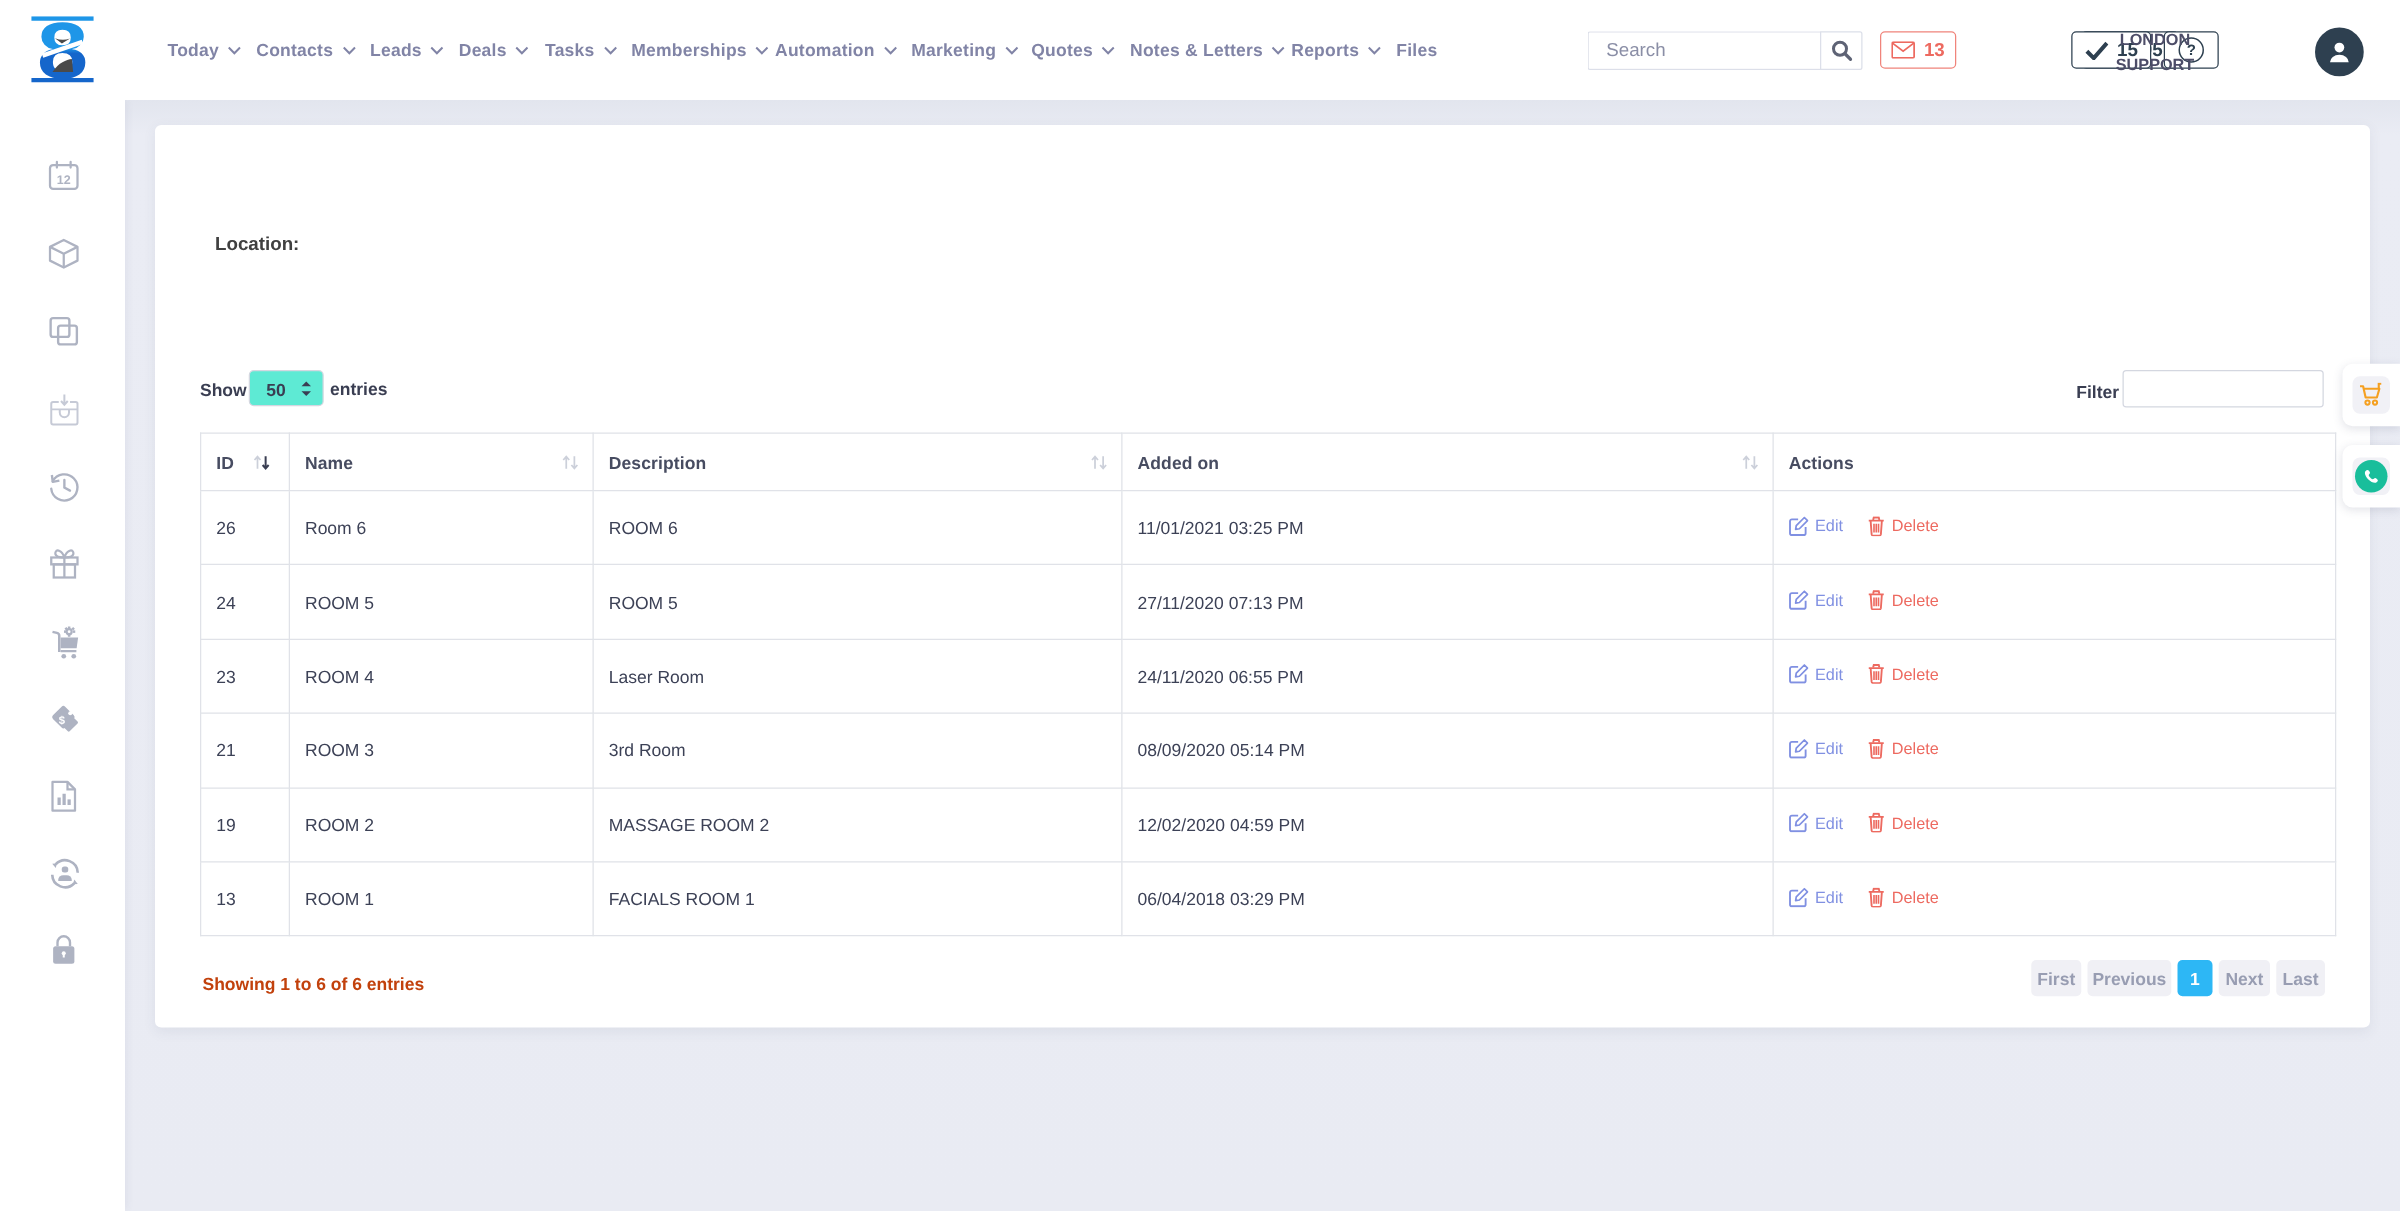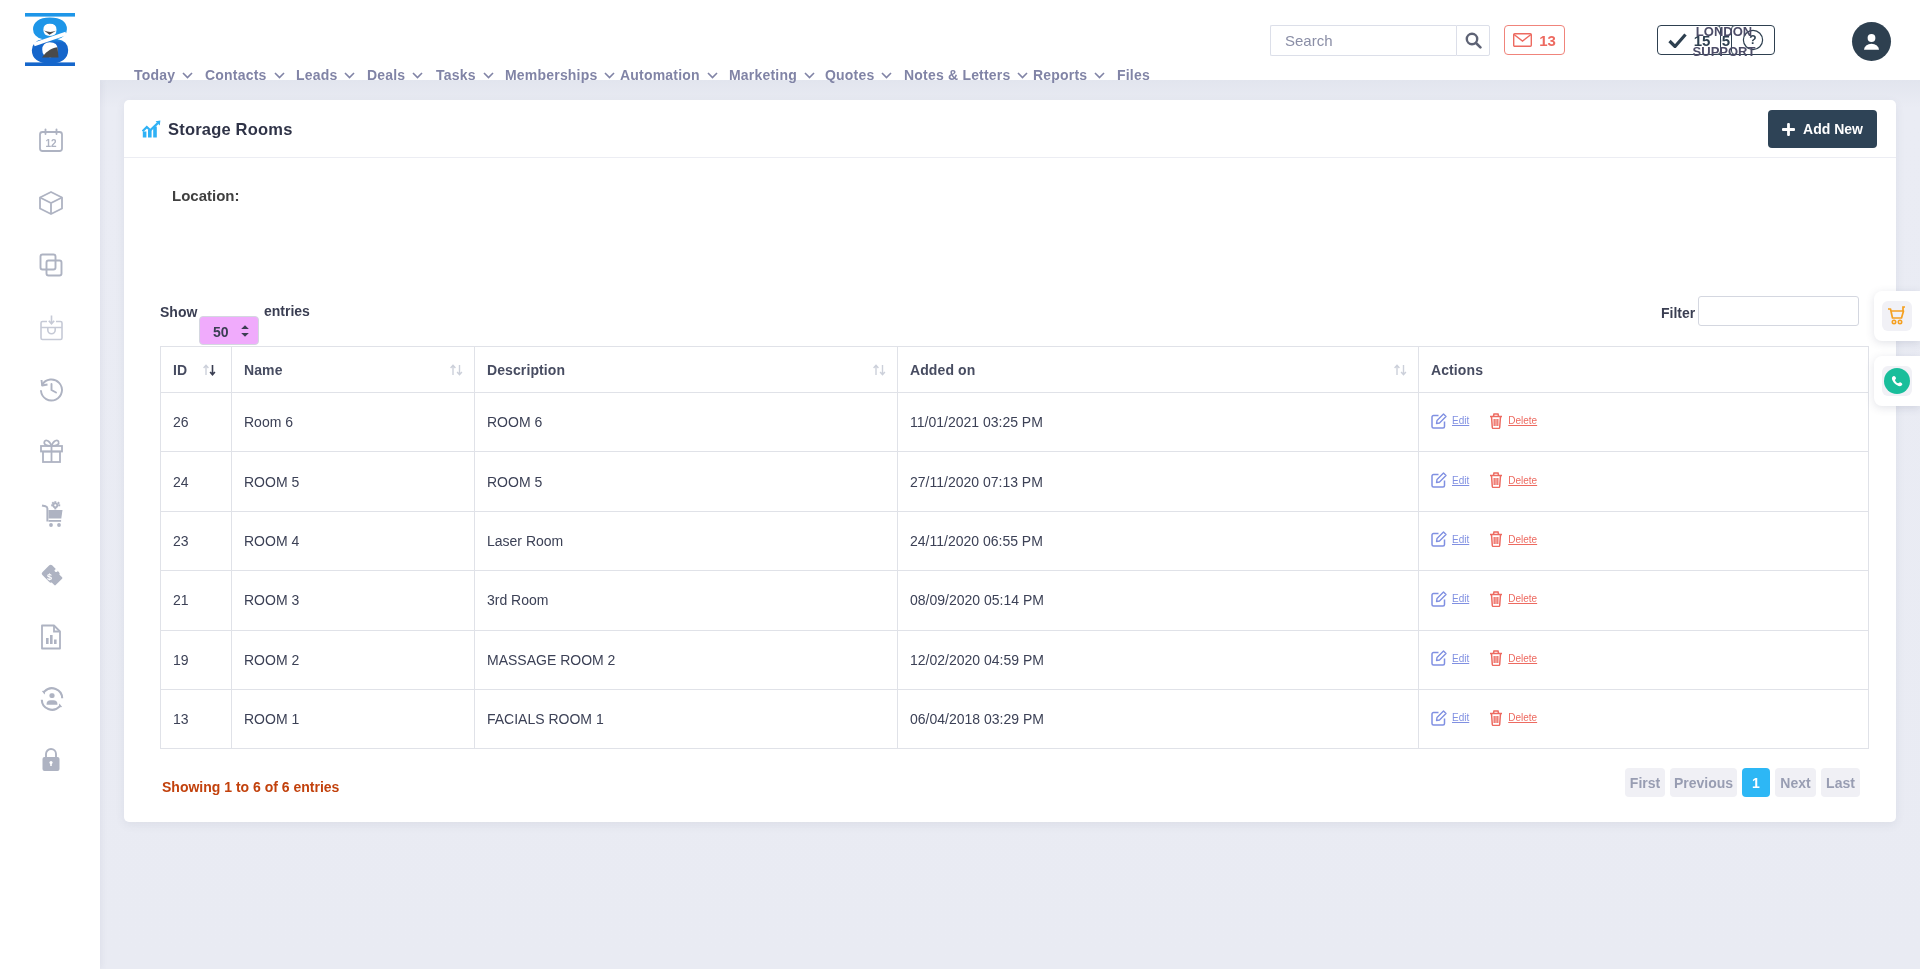--- a/index.html
+++ b/index.html
@@ -3,21 +3,21 @@
 <meta charset="utf-8">
 <style>
 * { margin:0; padding:0; box-sizing:border-box; }
 html,body { width:1920px; height:969px; overflow:hidden; }
 body { font-family:"Liberation Sans", sans-serif; background:#eaecf4; position:relative; }
 .topbar { position:absolute; left:0; top:0; width:1920px; height:80px; background:#fff; z-index:5; }
 .sidebar { position:absolute; left:0; top:80px; width:100px; height:889px; background:#fff; z-index:4; box-shadow:2px 0 6px rgba(60,70,100,0.06); }
 .contentbg { position:absolute; left:100px; top:80px; width:1820px; height:889px; background:linear-gradient(180deg,#e2e5ee 0%, #eaecf4 28px, #e9ebf3 100%); }
 .logo { position:absolute; left:25px; top:13px; }
 .nav { position:absolute; top:0; height:80px; }
-.nav span.item { position:absolute; top:32px; font-size:14px; color:#8184a6; font-weight:bold; letter-spacing:0.2px; white-space:nowrap;margin-top:35px; }
+.nav span.item { position:absolute; top:32px; font-size:14px; color:#8184a6; font-weight:bold; letter-spacing:0.2px; white-space:nowrap; }
 .nav span.item svg { margin-left:7px; margin-bottom:1px; }
 
 .searchgroup { position:absolute; left:1270px; top:25px; width:220px; height:33px; }
 .searchgroup input { position:absolute; left:0; top:0; width:186px; height:31px; border:1px solid #dcdfe9; border-right:none; border-radius:2px 0 0 2px; padding-left:14px; font-size:15px; color:#8a8ea6; font-family:"Liberation Sans",sans-serif; outline:none; }
 .searchgroup input::placeholder { color:#8a8ea6; }
 .searchbtn { position:absolute; left:186px; top:0; width:34px; height:31px; border:1px solid #dcdfe9; background:#fff; border-radius:0 2px 2px 0; display:flex; align-items:center; justify-content:center; }
 .tbtn { position:absolute; top:25px; height:30px; border-radius:4px; display:flex; align-items:center; justify-content:center; font-size:15px; font-weight:bold; background:#fff; }
 .tbtn.mail { left:1504px; width:61px; border:1px solid #f0847b; color:#ed6a60; gap:7px; }
 .tbtn.phone { left:1665px; width:78px; border:1px solid #2e4050; color:#2e4050; gap:6px; }
 .tbtn.check { left:1657px; width:64px; border:1px solid #2e4050; color:#2e4050; gap:7px; }
@@ -31,38 +31,38 @@
 .cardhead { position:absolute; left:0; top:0; width:100%; height:58px; border-bottom:1px solid #ecedf3; }
 .cardtitle { position:absolute; left:44px; top:20px; font-size:16.5px; font-weight:bold; color:#2f3347; letter-spacing:0.2px; }
 .titleicon { position:absolute; left:18px; top:20px; }
 .addnew { position:absolute; right:19px; top:10px; width:109px; height:38px; background:#2e4356; border-radius:4px; color:#fff; font-size:14px; font-weight:bold; display:flex; align-items:center; justify-content:center; gap:8px; }
 .loclabel { position:absolute; left:48px; top:87px; font-size:15px; font-weight:bold; color:#404040; }
 .locselect { position:absolute; left:48px; top:112px; width:403px; height:35px; border:1px solid #d4d7e0; border-radius:5px; background:#fff; }
 .locselect .val { position:absolute; left:19px; top:9px; font-size:15px; font-weight:bold; color:#3a3e52; letter-spacing:0.3px; }
 .showrow { position:absolute; left:0; top:196px; width:100%; height:30px; }
 .lbl { font-size:14px; font-weight:bold; color:#3a3e52; }
 .show-lbl { position:absolute; left:36px; top:8px; }
-.show-select { position:absolute; left:75px; top:0; width:60px; height:29px; border:1px solid #d4d7e0; border-radius:4px; background:#f0abfc;margin-top:20px; }
+.show-select { position:absolute; left:75px; top:0; width:60px; height:29px; border:1px solid #d4d7e0; border-radius:4px; background:#5eead4; }
 .show-select .val { position:absolute; left:13px; top:7px; font-size:14px; font-weight:bold; color:#3a3e52; }
 .entries-lbl { position:absolute; left:140px; top:7px; }
 .filter-lbl { position:absolute; left:1537px; top:9px; }
 .filter-input { position:absolute; left:1574px; top:0; width:161px; height:30px; border:1px solid #d4d7e0; border-radius:3px; background:#fff; }
 
 .tbl { position:absolute; left:36px; top:246px; width:1698px; border-collapse:collapse; table-layout:fixed; }
 .tbl th, .tbl td { border:1px solid #e0e2e8; font-size:14px; color:#3c4156; text-align:left; padding-left:12px; font-weight:normal; position:relative; }
 .tbl th { height:46px; font-weight:bold; color:#474c61; letter-spacing:0.1px; }
 .tbl td { height:59.4px; }
 .c-id { width:71px; }
 .c-name { width:243px; }
 .c-desc { width:423px; }
 .c-added { width:521px; }
 .c-act { width:450px; }
 .sorticons { position:absolute; right:10px; top:16px; }
 .sorticons.idsort { left:41px; right:auto; }
-.actlink { display:inline-flex; align-items:center; gap:5px; font-size:10px;text-decoration:underline; }
+.actlink { display:inline-flex; align-items:center; gap:5px; font-size:13px; }
 .edit { color:#8090e2; margin-right:20px; }
 .del { color:#ed6a60; }
 .showing { position:absolute; left:38px; top:679px; font-size:14px; font-weight:bold; color:#c2410c; }
 .pager { position:absolute; right:36px; top:668px; height:29px; display:flex; gap:5px; }
 .pbtn { height:29px; border-radius:4px; background:#f0f0f5; color:#989db2; font-size:14px; font-weight:bold; display:flex; align-items:center; justify-content:center; }
 .pbtn.first { width:40px; } .pbtn.prev { width:67px; } .pbtn.page { width:28px; background:#2db7f5; color:#fff; } .pbtn.next { width:41px; } .pbtn.last { width:39px; }
 
 .floatbtn { position:absolute; width:46px; height:50px; background:#fff; border-radius:8px 0 0 8px; box-shadow:0 2px 8px rgba(60,70,100,0.15); z-index:6; }
 .floatbtn .inner { position:absolute; left:8px; top:10px; width:30px; height:30px; border-radius:6px; background:#f1f1f6; display:flex; align-items:center; justify-content:center; }
 .fb1 { left:1874px; top:291px; }
@@ -240,37 +240,20 @@
       </svg></div>
     <div class="sicon" style="top:667px"><svg width="26" height="28" viewBox="0 0 26 28">
         <path d="M8 10 V7 a5 5 0 0 1 10 0 v3" fill="none" stroke="#aeb3c2" stroke-width="1.9"></path>
         <rect x="4.5" y="10" width="17" height="14" rx="2" fill="#aeb3c2"></rect>
         <circle cx="13" cy="15.5" r="1.6" fill="#fff"></circle>
         <rect x="12.2" y="15.5" width="1.6" height="3.5" fill="#fff"></rect>
       </svg></div>
   </div>
 
 <div class="card">
-  <div class="cardhead">
-    <svg class="titleicon" width="19" height="18" viewBox="0 0 19 18">
-      <rect x="0.8" y="11.5" width="3.6" height="6" fill="#2fb1f5"></rect>
-      <rect x="6" y="10" width="3.6" height="7.5" fill="#2fb1f5"></rect>
-      <rect x="11.2" y="6.5" width="3.6" height="11" fill="#2fb1f5"></rect>
-      <path d="M0.6 11.3 L4.8 7 L8.3 10.3 L15.8 3.1" fill="none" stroke="#2fb1f5" stroke-width="2.2"></path>
-      <path d="M13.6 1.2 L18.4 0.6 L17.8 5.4 z" fill="#2fb1f5"></path>
-    </svg>
-    <span class="cardtitle">Storage Rooms</span>
-    <div class="addnew">
-      <svg width="13" height="13" viewBox="0 0 13 13">
-          <rect x="5.1" y="0" width="2.8" height="13" rx="1" fill="#fff"></rect>
-          <rect x="0" y="5.1" width="13" height="2.8" rx="1" fill="#fff"></rect>
-        </svg>
-      <span>Add New</span>
-    </div>
-  </div>
   <div class="loclabel">Location:</div>
   <div class="showrow">
     <span class="lbl show-lbl">Show</span>
     <div class="show-select">
       <span class="val">50</span>
       <svg style="position:absolute;right:8px;top:7px" width="10" height="14" viewBox="0 0 10 14">
           <path d="M1.2 5 L5 1.2 L8.8 5 z" fill="#3a3e52"></path>
           <path d="M1.2 9 L5 12.8 L8.8 9 z" fill="#3a3e52"></path>
         </svg>
     </div>

